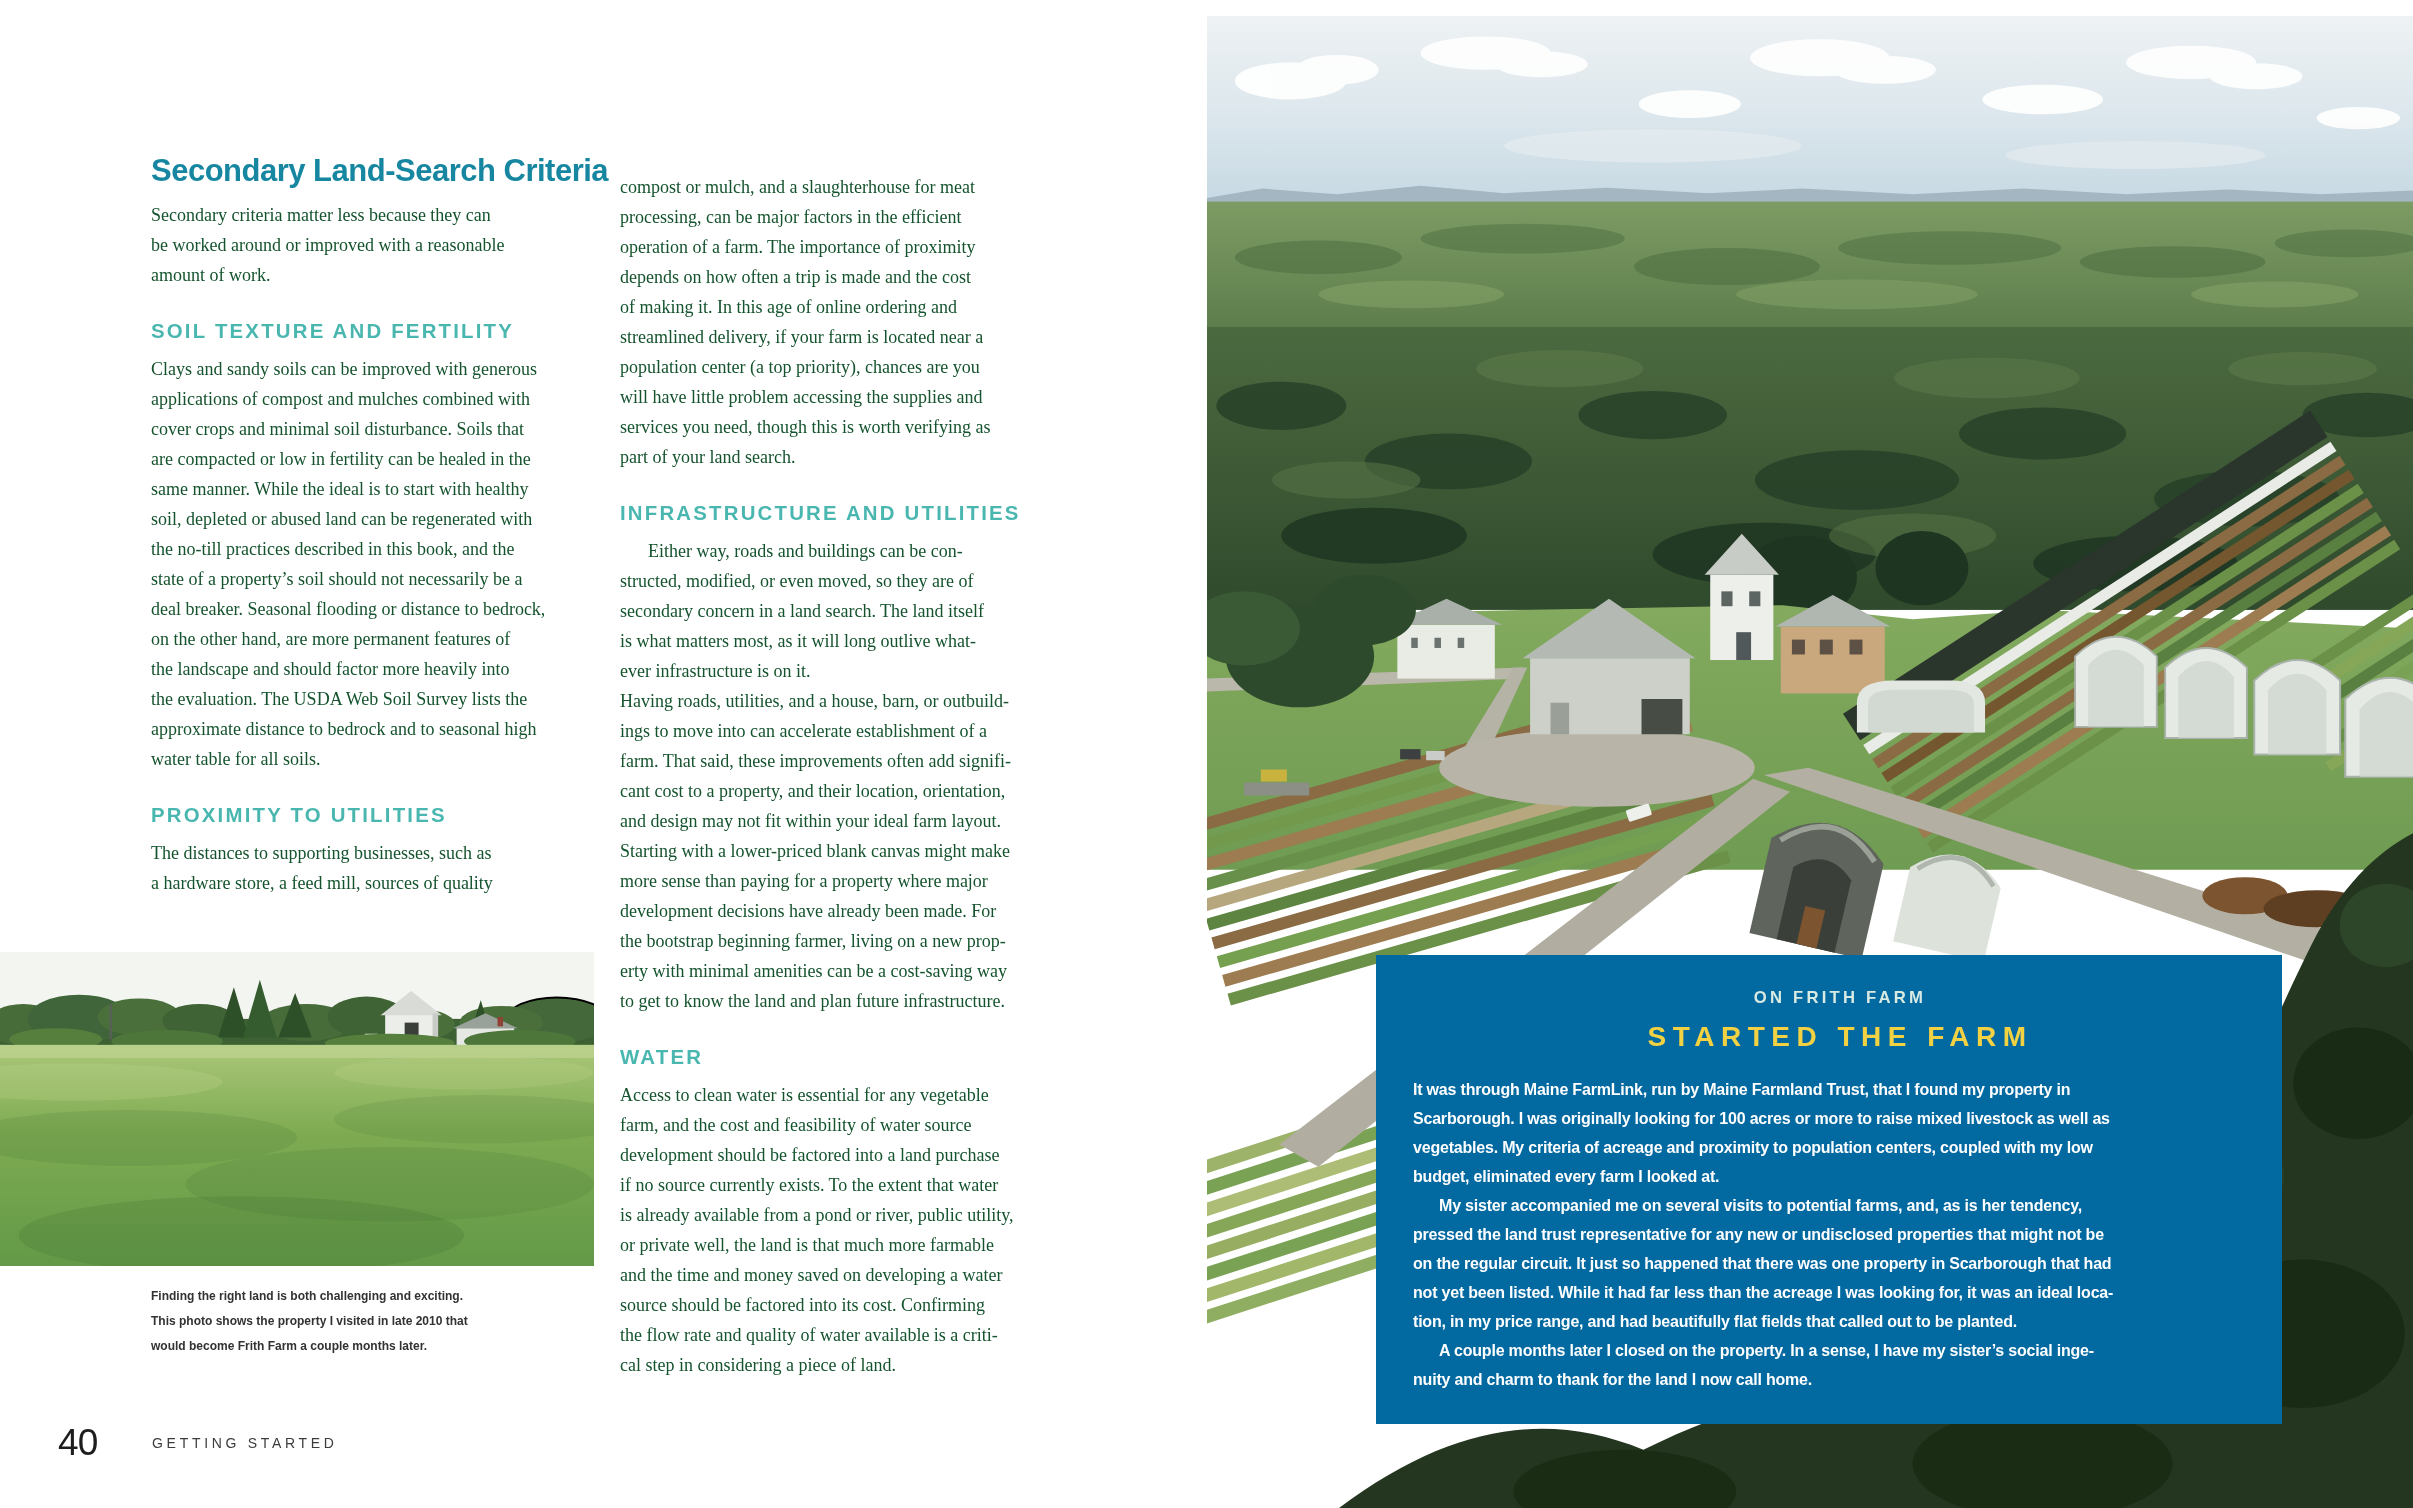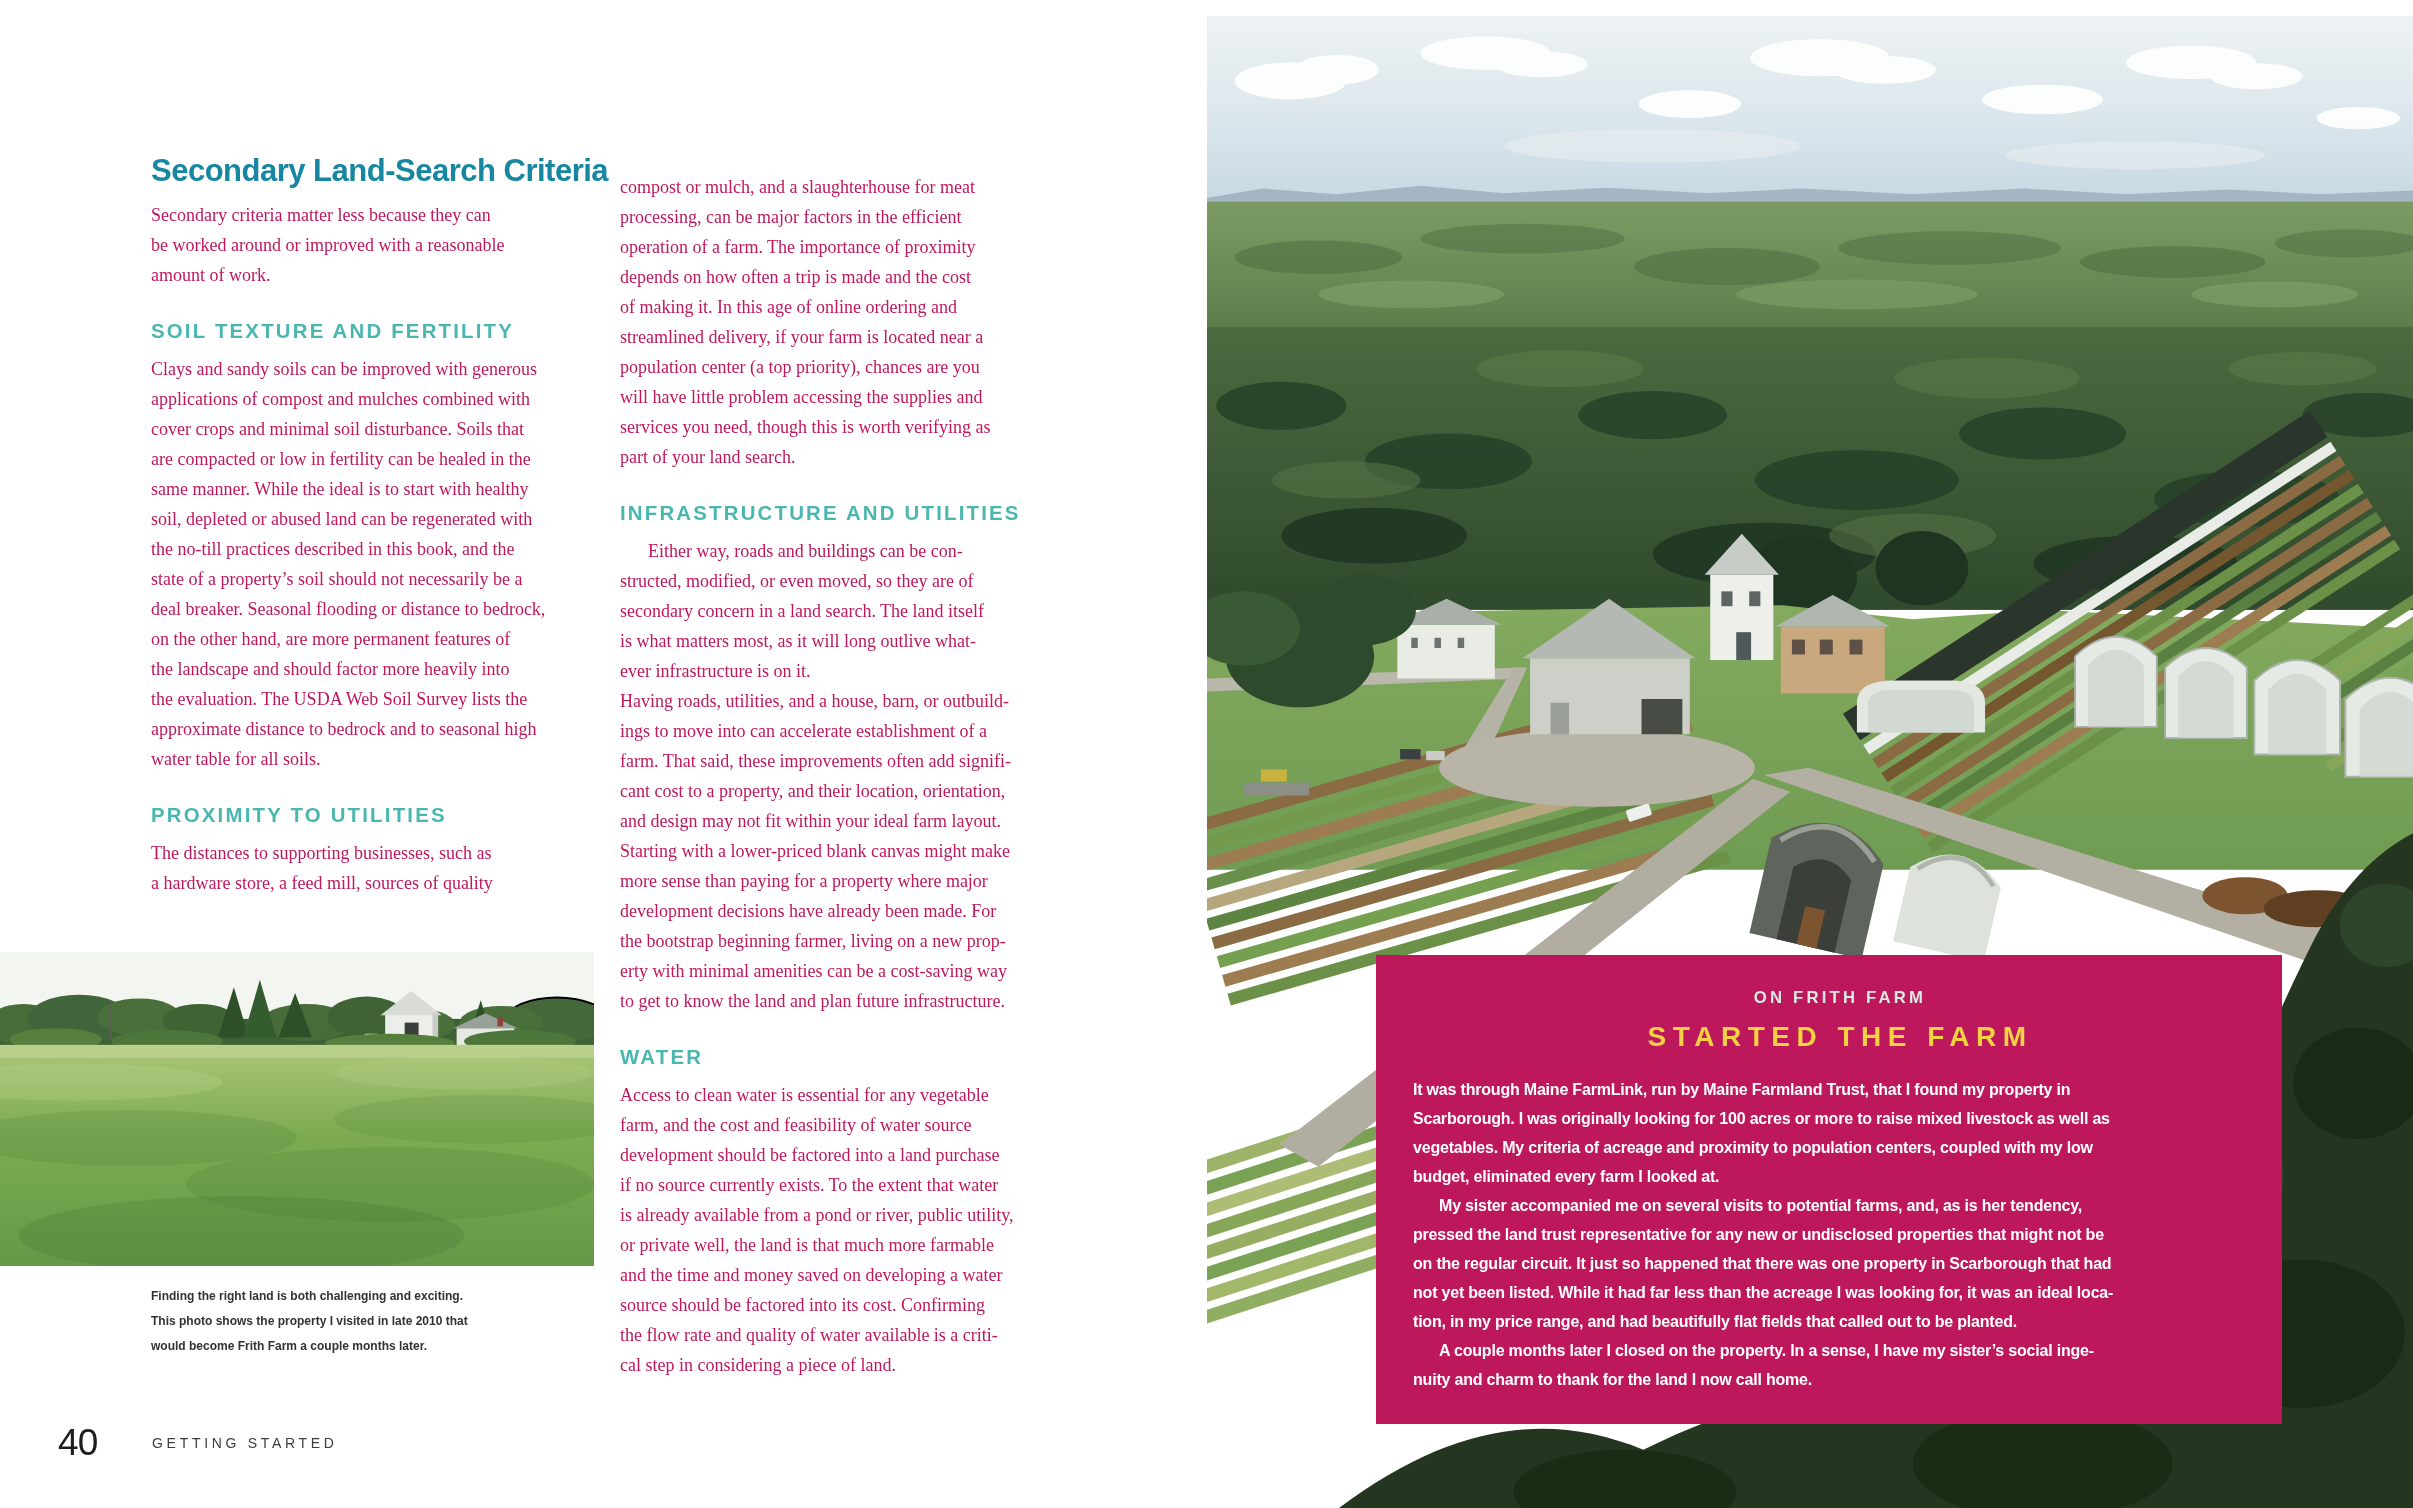--- a/index.html
+++ b/index.html
@@ -10,39 +10,39 @@
   #right-page{left:1207px;}
 
   .col{position:absolute;}
   .col-left{left:151px;top:137px;width:464px;}
   .col-mid{left:620px;top:156px;width:472px;}
 
   .title{font-family:"Liberation Sans", sans-serif;font-weight:700;font-size:31px;
          letter-spacing:-0.5px;color:#1787a1;margin:0 0 11px 0;}
   .subhead{font-family:"Liberation Sans", sans-serif;font-weight:700;font-size:20.4px;
            letter-spacing:2.2px;color:#49b7af;margin:30px 0 11px 0;}
-  .body-text{font-size:18px;line-height:30px;color:#be185d;margin:0;white-space:pre-line;}
+  .body-text{font-size:18px;line-height:30px;color:#14532d;margin:0;white-space:pre-line;}
   .body-text.indent{text-indent:28px;}
 
   .field-photo{position:absolute;left:0;top:936px;width:594px;height:314px;margin:0;}
   .field-photo svg{display:block;width:100%;height:100%;}
 
   .caption{position:absolute;left:151px;top:1268px;width:478px;
            font-family:"Liberation Sans", sans-serif;font-weight:700;font-size:12px;
            line-height:25px;color:#323232;margin:0;white-space:pre-line;}
 
   .page-num{position:absolute;left:58px;top:1406px;font-family:"Liberation Sans", sans-serif;
             font-weight:400;font-size:37px;letter-spacing:-0.9px;color:#1d1d1d;}
   .runner{position:absolute;left:152px;top:1419px;font-family:"Liberation Sans", sans-serif;
           font-size:14px;letter-spacing:3.7px;color:#3c3c3c;}
 
   .aerial{position:absolute;left:0;top:0;width:1207px;height:1508px;display:block;}
 
   .sidebar{position:absolute;left:169px;top:939px;width:906px;height:469px;
-           background:#be185d;box-sizing:border-box;padding:33px 15px 28px 37px;}
+           background:#0369a1;box-sizing:border-box;padding:33px 15px 28px 37px;}
   .kicker{text-align:center;font-family:"Liberation Sans", sans-serif;font-weight:700;
           font-size:16.7px;letter-spacing:3.2px;color:#d9eae3;}
   .sb-title{text-align:center;font-family:"Liberation Sans", sans-serif;font-weight:700;
             font-size:28px;letter-spacing:6.5px;color:#f2d242;margin-top:13px;}
   .sb-body{font-family:"Liberation Sans", sans-serif;font-weight:700;font-size:16px;
            line-height:29px;letter-spacing:-0.2px;color:#ffffff;margin:0;white-space:pre-line;}
   .sb-body.first{margin-top:22px;}
   .sb-body.indent{text-indent:26px;}
 </style>
 </head>

